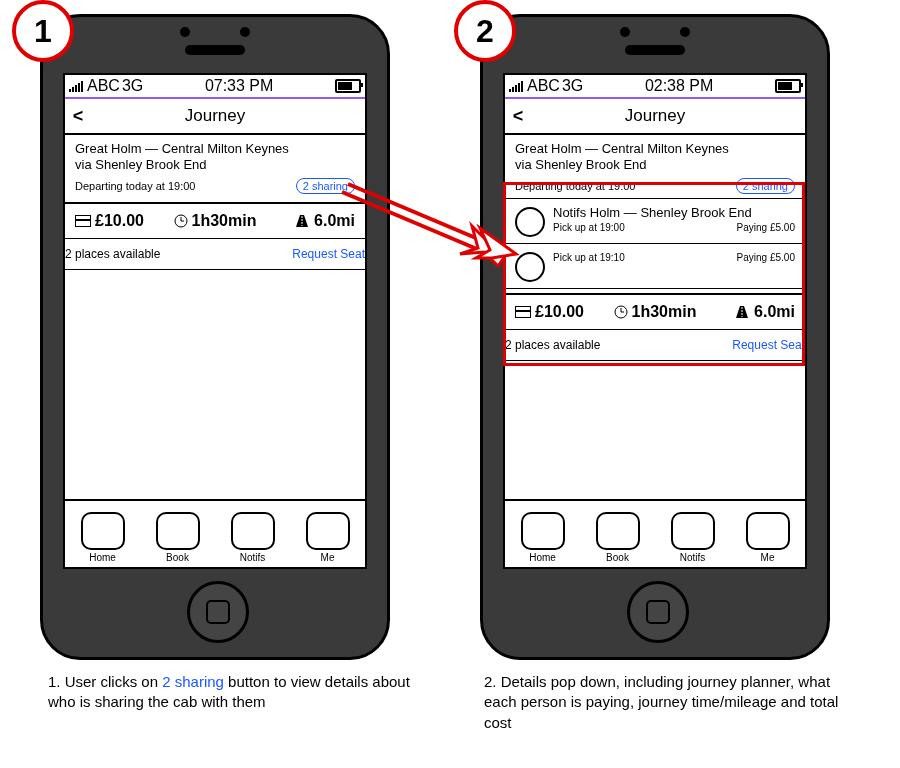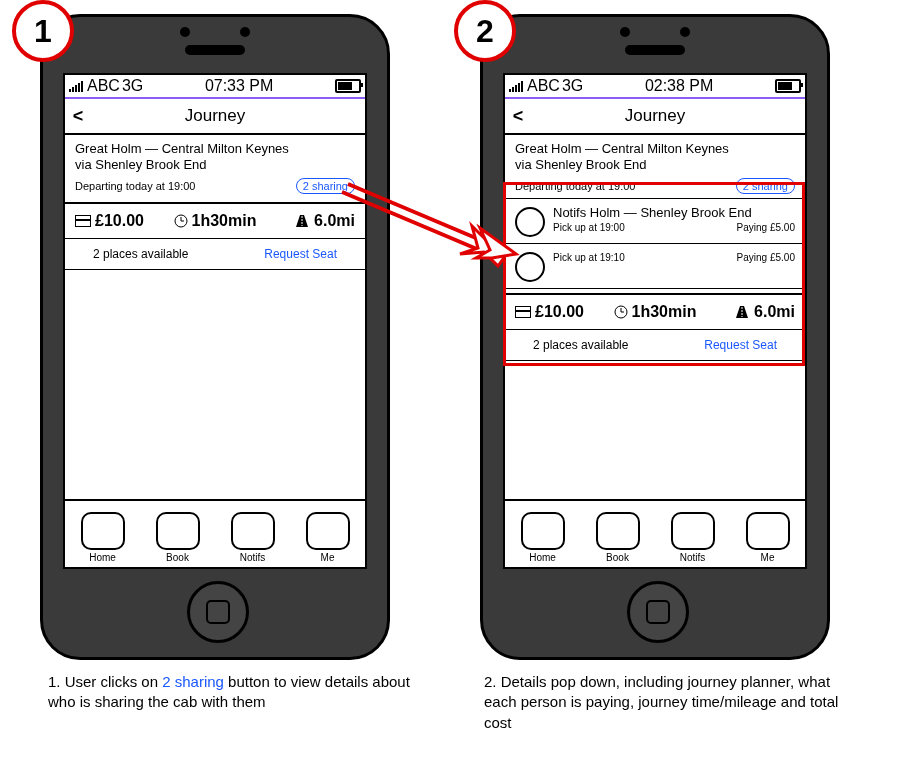--- a/index.html
+++ b/index.html
@@ -28,21 +28,21 @@
   .content{position:absolute;left:0;right:0;top:60px;bottom:62px;overflow:hidden;}
   .journey-head{padding:6px 10px 4px;}
   .journey-title{font-size:13px;line-height:1.25;}
   .journey-sub{font-size:11px;margin-top:4px;display:flex;align-items:center;}
   .journey-sub .spacer{flex:1;}
   .sharing{color:#1a58ff;font-size:11px;border:1px solid #1a58ff;border-radius:10px;padding:1px 6px;white-space:nowrap;}
   .hr{border-top:2px solid #000;margin:4px 0 0;}
   .thin-hr{border-top:1px solid #000;margin:0;}
   .stats{display:flex;align-items:center;padding:8px 10px;font-size:16px;font-weight:bold;}
   .stats .col{flex:1;display:flex;align-items:center;gap:4px;}
-  .availrow{display:flex;align-items:flex-start;padding:8px 28px;font-size:12px;}
+  .availrow{display:flex;align-items:flex-start;padding:8px 0;font-size:12px;}
   .availrow .req{margin-left:auto;color:#1a58ff;}
   .tabbar{position:absolute;left:0;right:0;bottom:0;height:62px;border-top:2px solid #000;display:flex;justify-content:space-around;align-items:flex-end;padding-bottom:4px;}
   .tab{display:flex;flex-direction:column;align-items:center;font-size:10px;}
   .tabicon{width:40px;height:34px;border:2px solid #000;border-radius:10px;margin-bottom:2px;}
   .seglist{border-top:1px solid #000;}
   .seg{display:flex;align-items:flex-start;padding:6px 10px;gap:8px;border-bottom:1px solid #000;}
   .avatar{width:26px;height:26px;border:2px solid #000;border-radius:50%;flex:0 0 auto;margin-top:2px;}
   .seg-main{flex:1;font-size:12px;}
   .seg-title{font-size:13px;}
   .seg-sub{font-size:10px;display:flex;align-items:center;margin-top:2px;}

